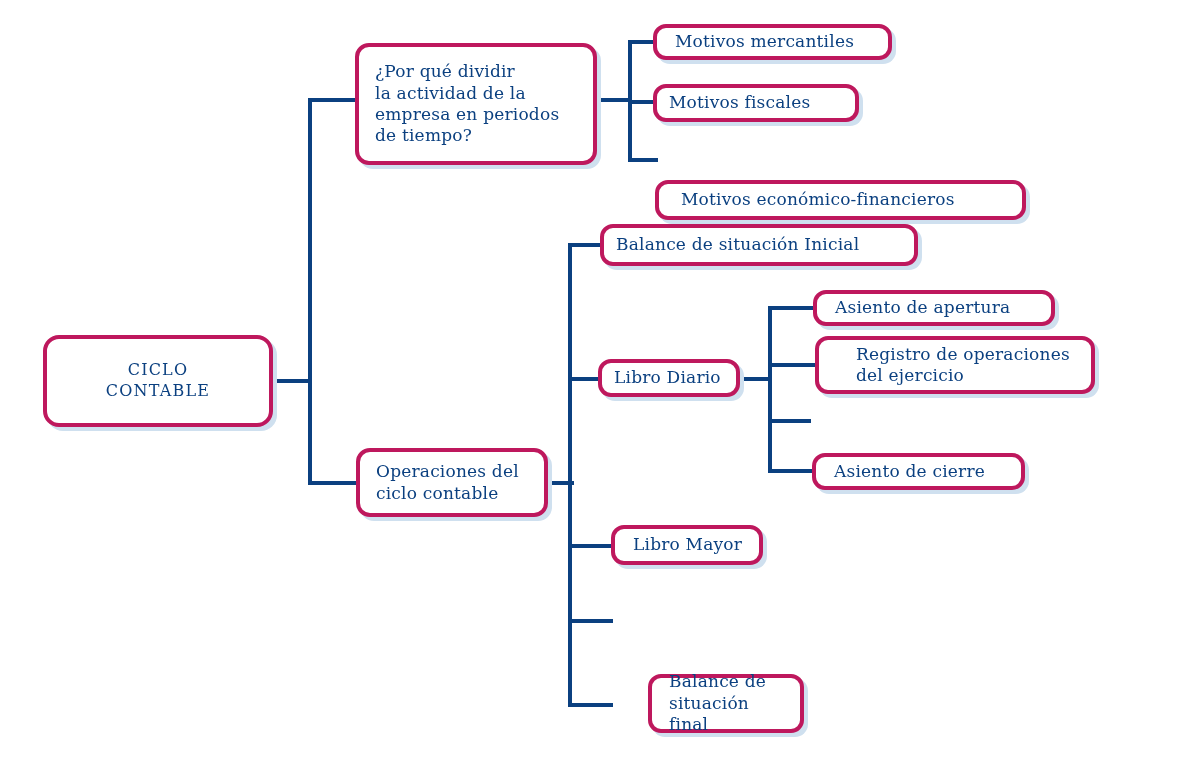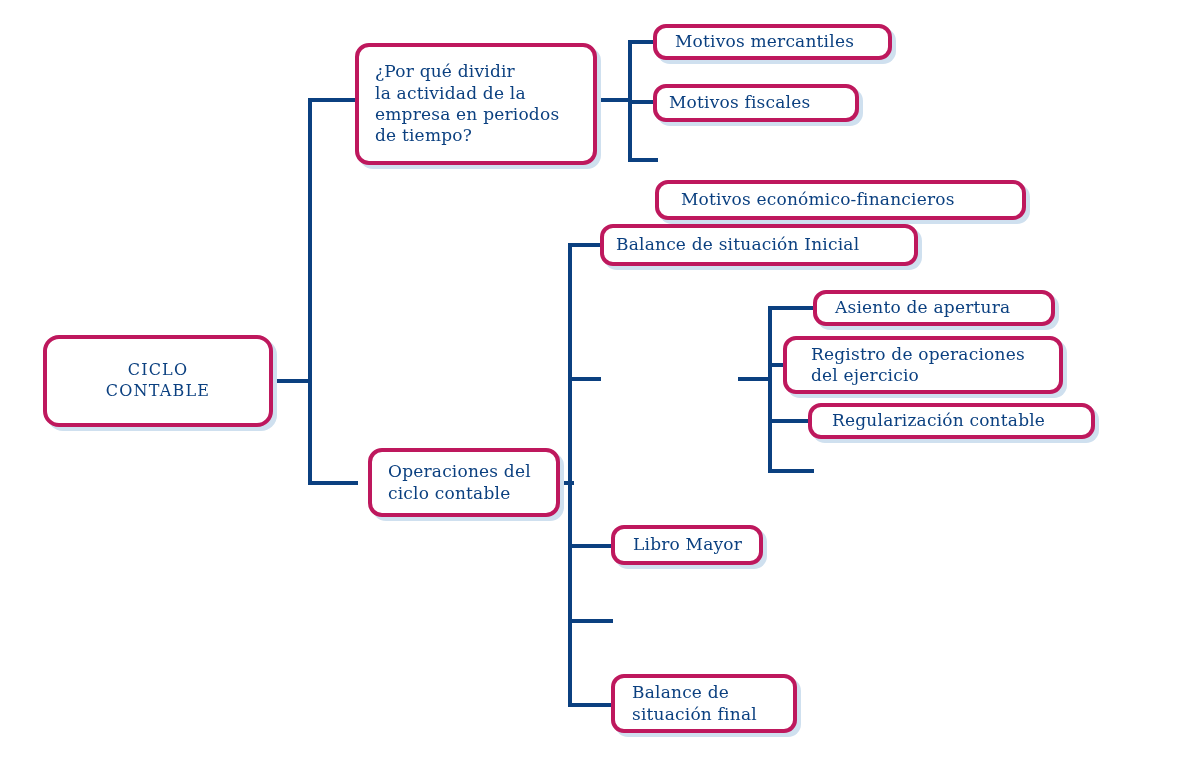--- a/index.html
+++ b/index.html
@@ -99,33 +99,34 @@
 la actividad de la
 empresa en periodos
 de tiempo?</div>
 
   <div class="node small-radius" style="left:653px; top:24px; width:239px; height:36px; padding-left:18px;">Motivos mercantiles</div>
 
   <div class="node small-radius" style="left:653px; top:84px; width:206px; height:38px; ">Motivos fiscales</div>
 
   <div class="node small-radius" style="left:655px; top:140px; width:371px; height:40px; padding-left:22px;margin-top:40px;">Motivos económico-financieros</div>
 
-  <div class="node" style="left:356px; top:448px; width:192px; height:69px; padding-left:16px;margin-left:12px;">Operaciones del
+  <div class="node" style="left:356px; top:448px; width:192px; height:69px; padding-left:16px;">Operaciones del
 ciclo contable</div>
 
   <div class="node small-radius" style="left:600px; top:224px; width:318px; height:42px; ">Balance de situación Inicial</div>
 
+  <div class="node small-radius" style="left:598px; top:359px; width:142px; height:38px; padding-left:12px;">Libro Diario</div>
 
   <div class="node small-radius" style="left:813px; top:290px; width:242px; height:36px; padding-left:18px;text-align:center;">Asiento de apertura</div>
 
-  <div class="node small-radius" style="left:783px; top:336px; width:280px; height:58px; padding-left:24px;">Registro de operaciones
+  <div class="node small-radius" style="left:815px; top:336px; width:280px; height:58px; padding-left:37px;">Registro de operaciones
 del ejercicio</div>
 
-  <div class="node small-radius" style="left:808px; top:403px; width:287px; height:36px; padding-left:20px;">Regularización contable</div>
 
+  <div class="node small-radius" style="left:812px; top:453px; width:213px; height:37px; padding-left:18px;">Asiento de cierre</div>
 
   <div class="node small-radius" style="left:611px; top:525px; width:152px; height:40px; padding-left:18px;">Libro Mayor</div>
 
 
-  <div class="node small-radius" style="left:611px; top:674px; width:186px; height:59px; padding-left:17px;">Balance de
+  <div class="node small-radius" style="left:648px; top:674px; width:156px; height:59px; padding-left:17px;">Balance de
 situación final</div>
 
 </div>
 
 </body></html>

